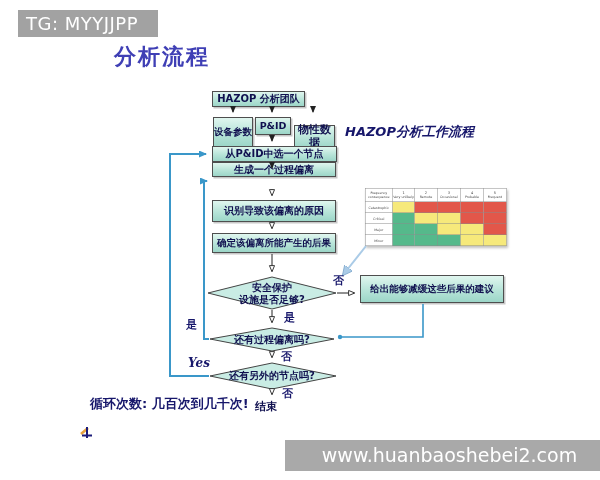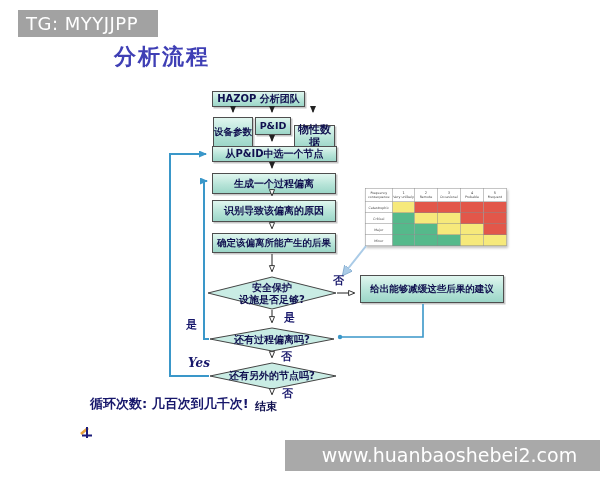--- a/index.html
+++ b/index.html
@@ -43,28 +43,29 @@
   td.mcell{width:49px;height:21px;}
   .cursor-icon{position:absolute;left:79px;top:425px;z-index:3;}
 </style>
 </head>
 <body>
 
 <div class="stage">
 
   <div class="badge">TG: MYYJJPP</div>
   <div class="title">分析流程</div>
+  <div class="side-label">HAZOP分析工作流程</div>
 
   <div class="boxes">
     <div class="fbox" style="left:212px;top:91px;width:93px;height:16px;">HAZOP 分析团队</div>
     <div class="fbox" style="left:213px;top:117px;width:40px;height:30px;font-size:9.5px;">设备参数</div>
     <div class="fbox" style="left:255px;top:117px;width:36px;height:18px;font-size:9.5px;text-align:right;">P&amp;ID</div>
     <div class="fbox" style="left:294px;top:117px;width:41px;height:24px;font-size:11px;margin-top:8px;">物性数据</div>
     <div class="fbox" style="left:212px;top:146px;width:125px;height:16px;">从P&amp;ID中选一个节点</div>
-    <div class="fbox" style="left:212px;top:173px;width:124px;height:21px;">生成一个过程偏离</div>
+    <div class="fbox" style="left:212px;top:162px;width:124px;height:15px;">生成一个过程偏离</div>
     <div class="fbox" style="left:212px;top:200px;width:124px;height:22px;">识别导致该偏离的原因</div>
     <div class="fbox" style="left:212px;top:233px;width:124px;height:20px;font-size:9.5px;">确定该偏离所能产生的后果</div>
     <div class="fbox" style="left:360px;top:275px;width:144px;height:28px;font-size:9.5px;">给出能够减缓这些后果的建议</div>
   </div>
 
   <svg class="overlay" width="600" height="480">
     <defs>
       <marker id="mFill" markerWidth="9" markerHeight="8" refX="6" refY="3" orient="auto" markerUnits="userSpaceOnUse">
         <path d="M0,0 L7,3 L0,6 Z" fill="#222"></path>
       </marker>

